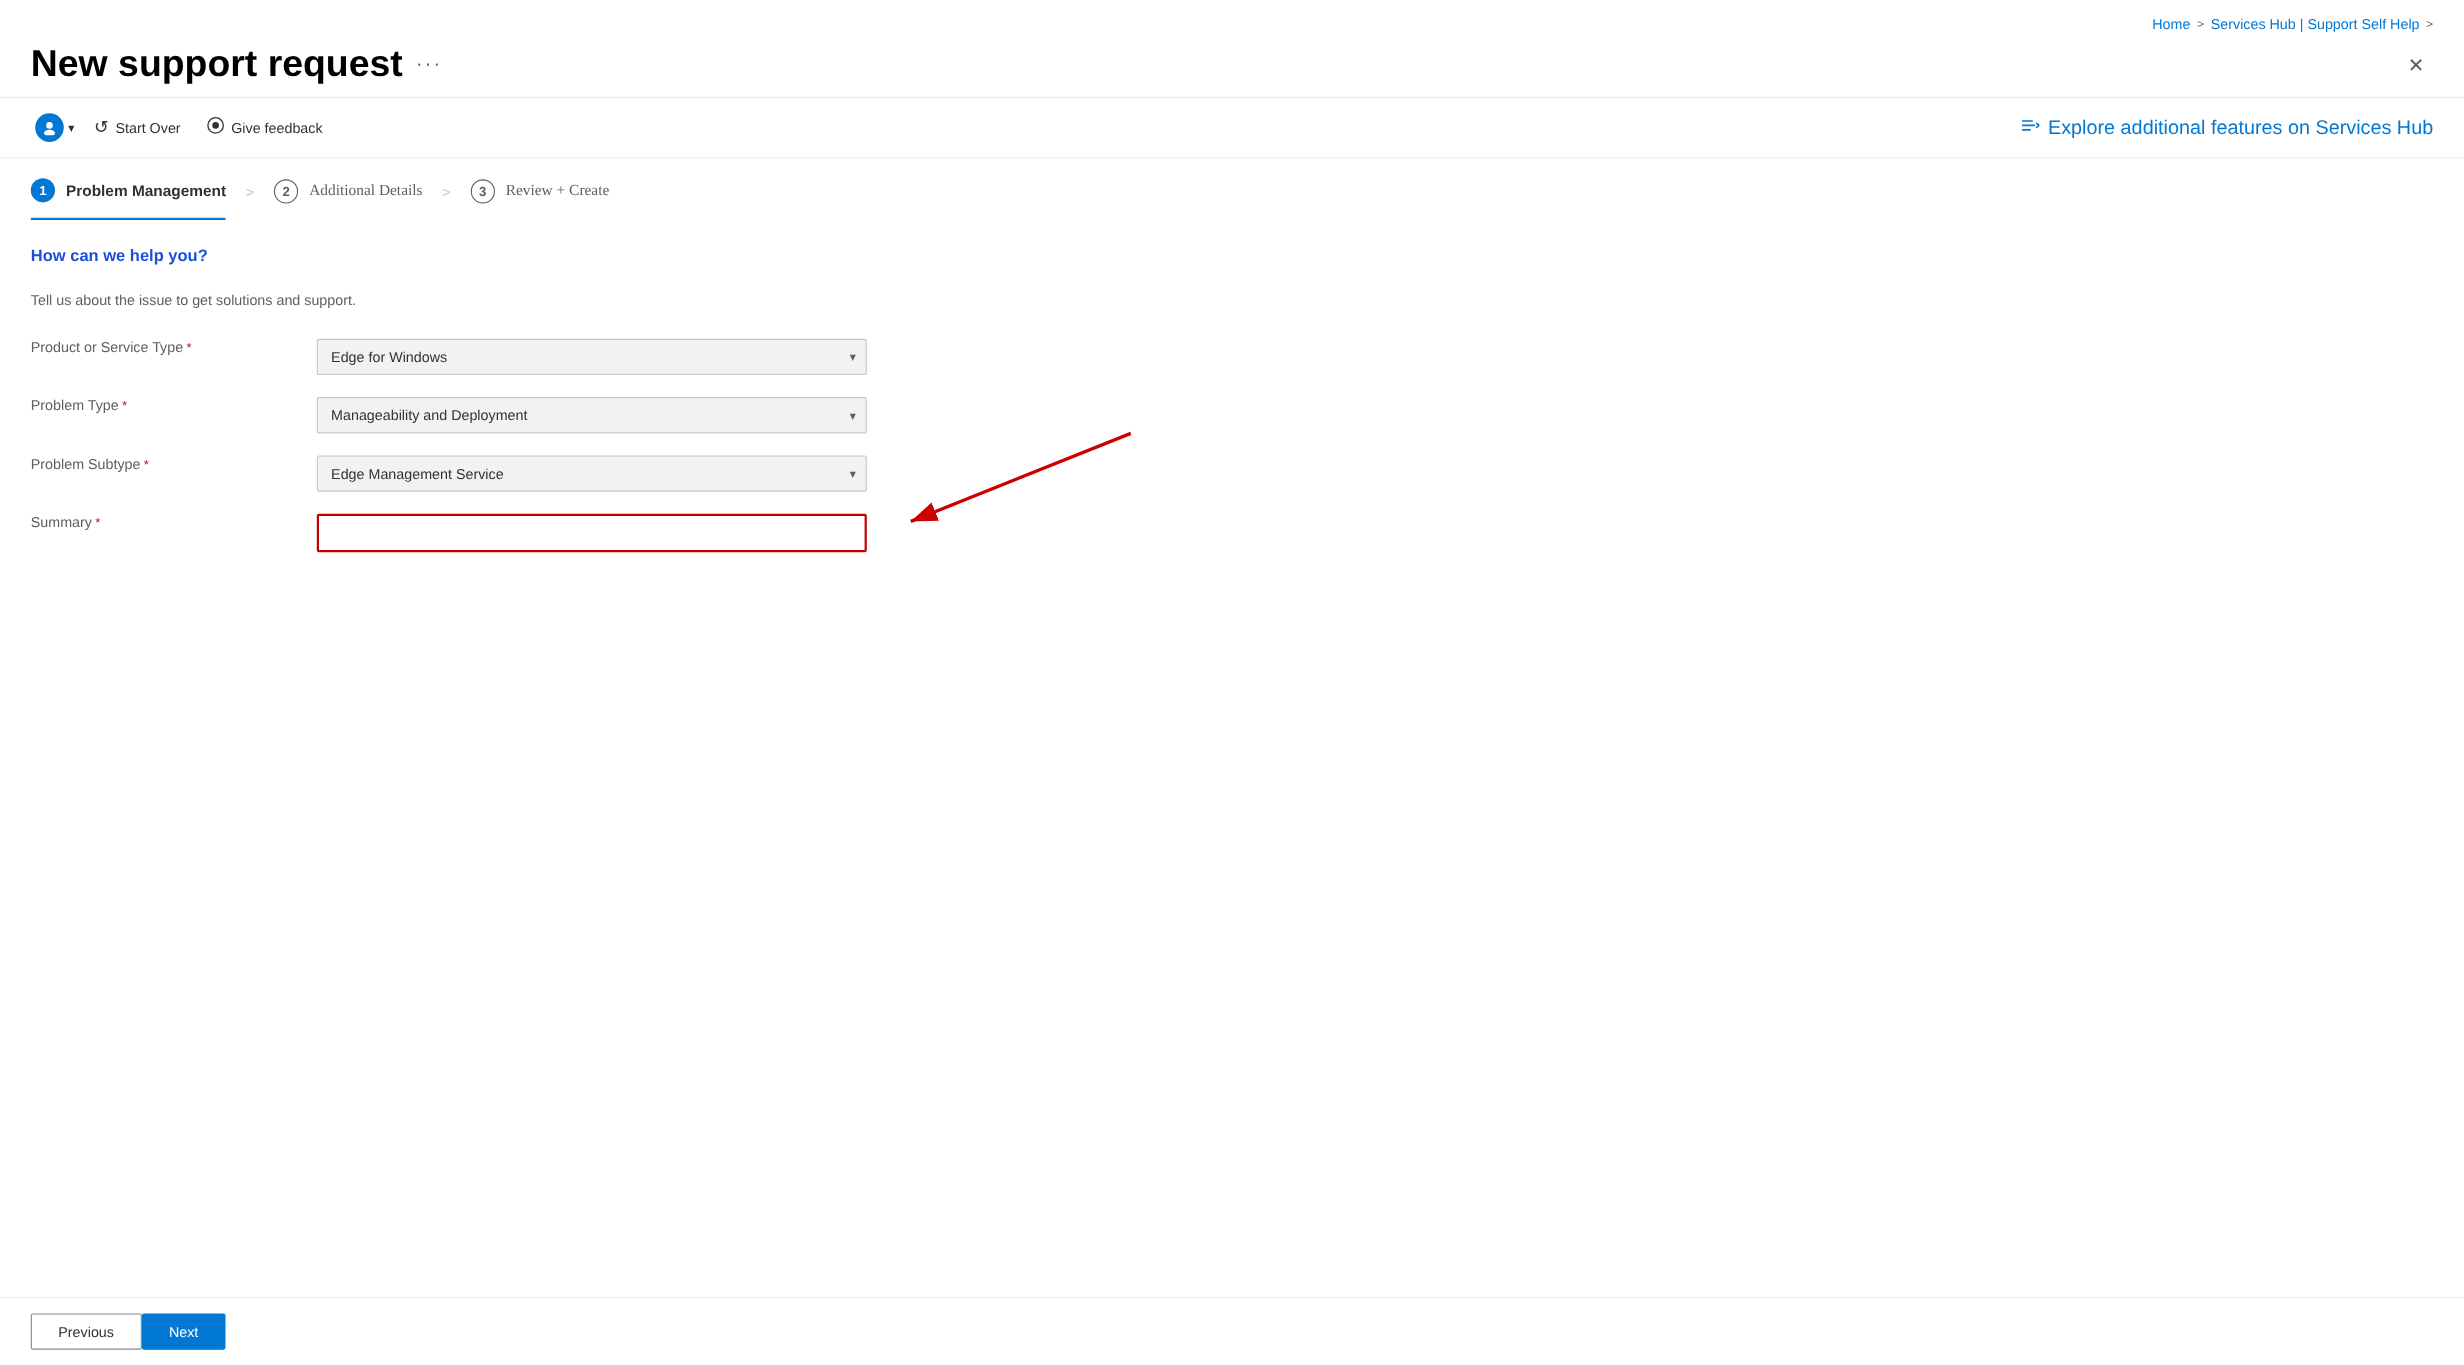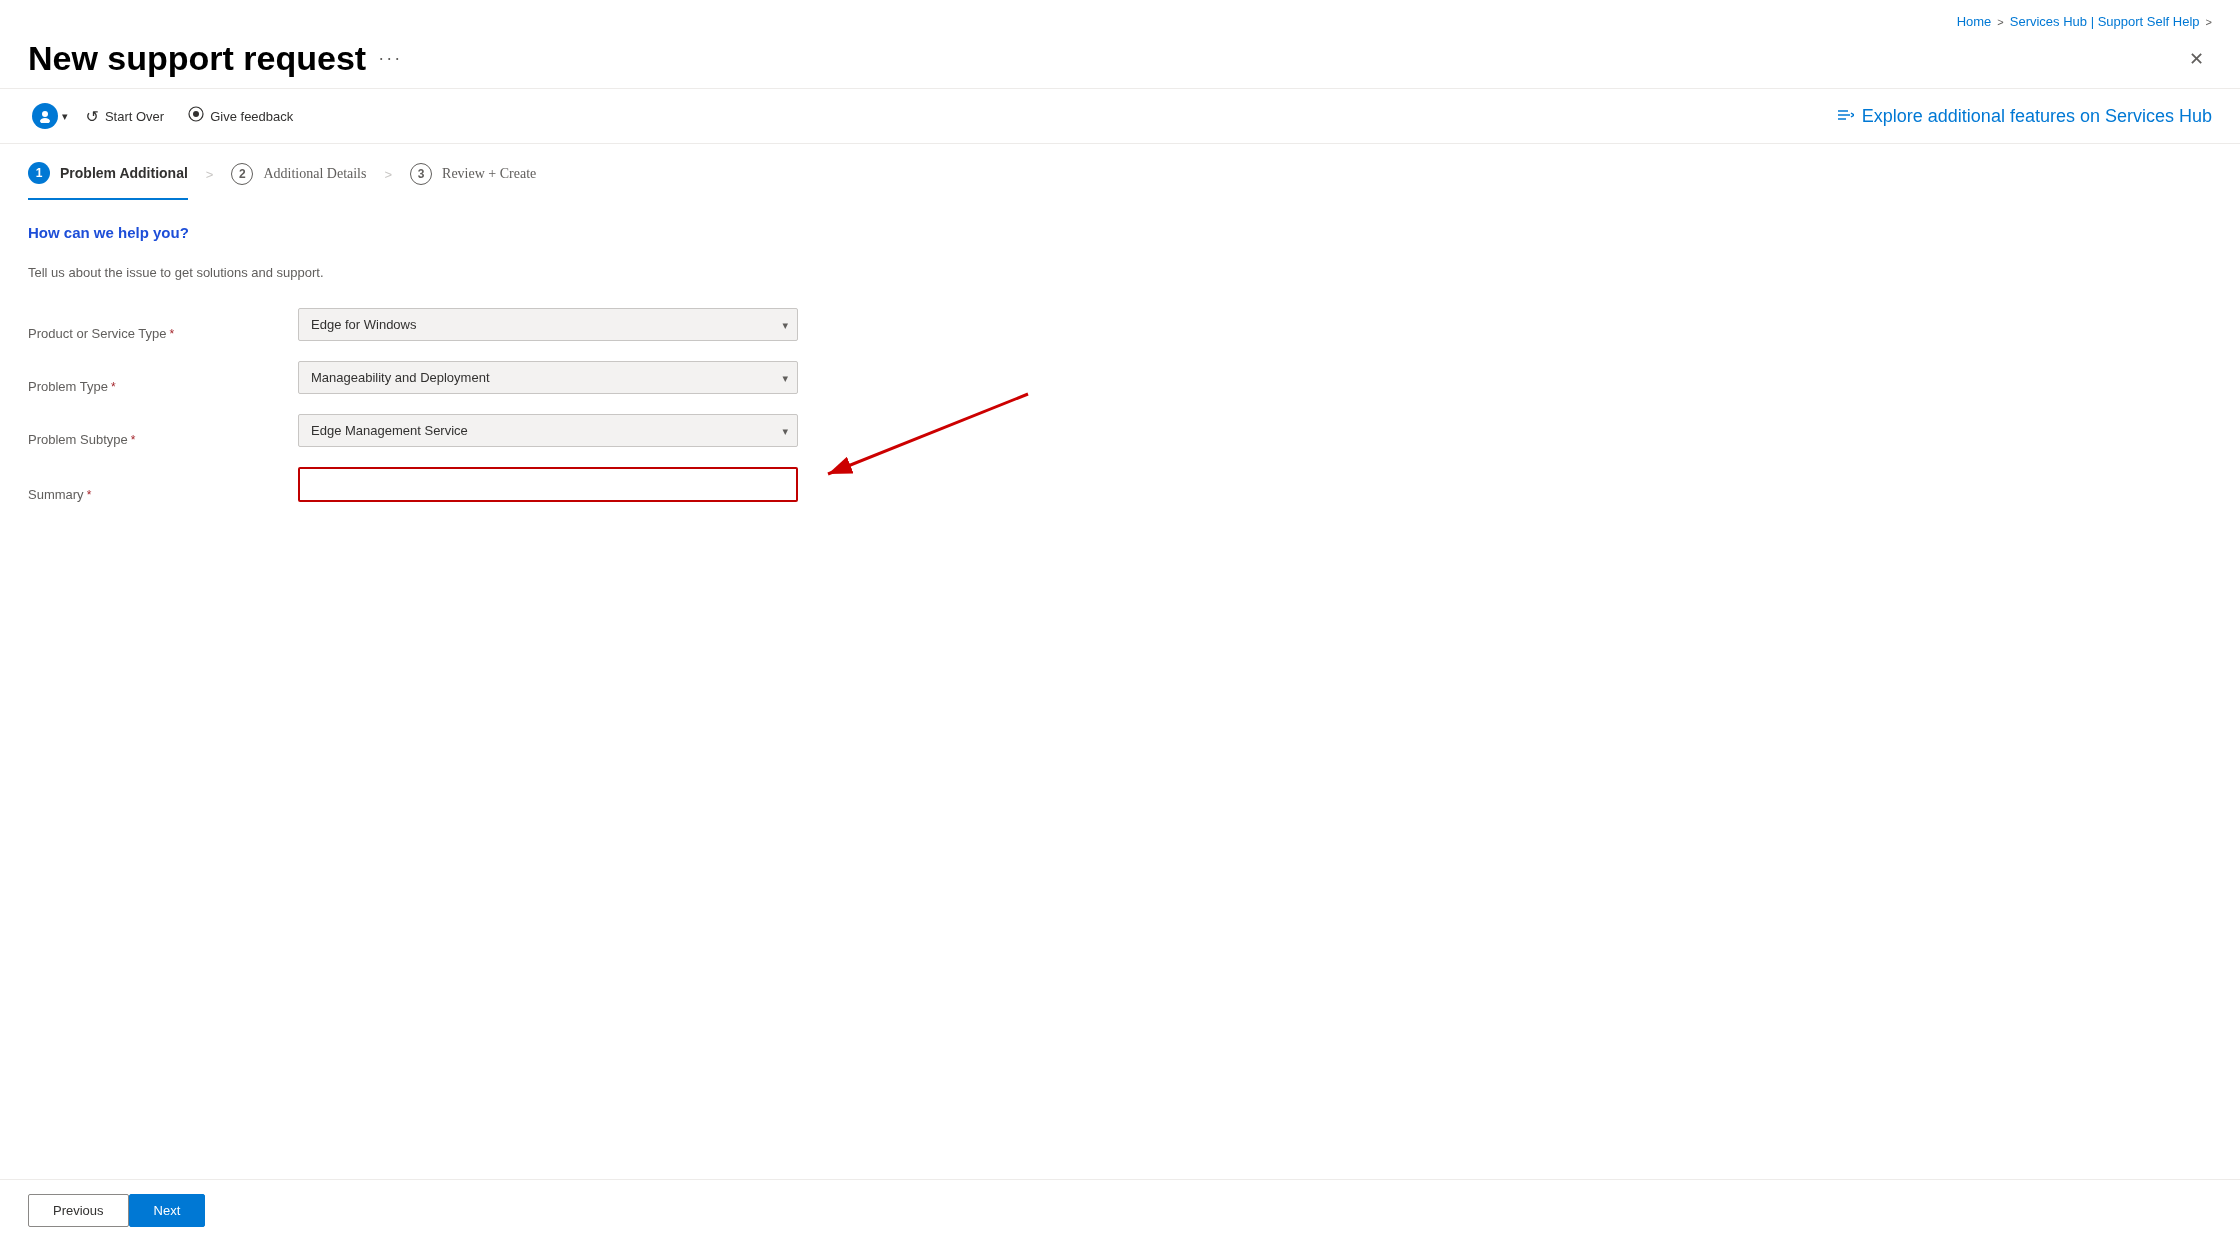--- a/index.html
+++ b/index.html
@@ -188,23 +188,23 @@
       margin-bottom: 24px;
     }
     .form-subheading {
       font-size: 13px;
       color: #605e5c;
       margin-bottom: 28px;
     }
 
     .form-row {
       display: flex;
-      align-items: flex-end;
+      align-items: flex-start;
       margin-bottom: 20px;
-      gap: 10px;
+      gap: 0;
     }
     .form-label {
       width: 260px;
       min-width: 260px;
       font-size: 13px;
       color: #605e5c;
       display: flex;
       align-items: center;
       gap: 3px;
     }
@@ -336,21 +336,21 @@
         <polyline points="13,4 16,6 13,8" fill="none" stroke="#0078d4" stroke-width="1.5"></polyline>
       </svg>
     </span>
     <span>Explore additional features on Services Hub</span>
   </div>
 </div>
 
 <div class="stepper">
   <div class="step step-active">
     <div class="step-num">1</div>
-    <span class="step-label">Problem Additional</span>
+    <span class="step-label">Problem Management</span>
   </div>
   <span class="step-sep">&gt;</span>
   <div class="step">
     <div class="step-num step-num-inactive">2</div>
     <span class="step-label step-label-inactive">Additional Details</span>
   </div>
   <span class="step-sep">&gt;</span>
   <div class="step">
     <div class="step-num step-num-inactive">3</div>
     <span class="step-label step-label-inactive">Review + Create</span>

